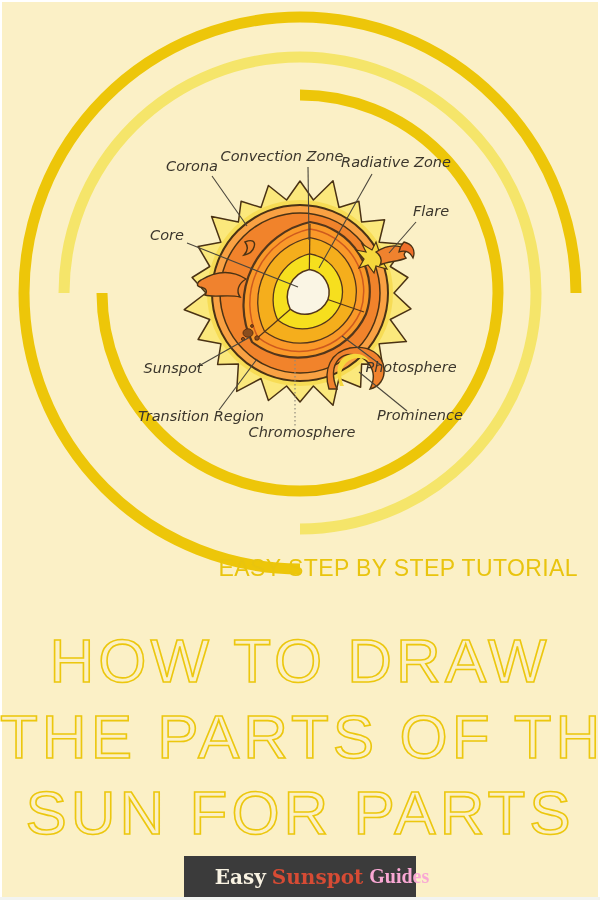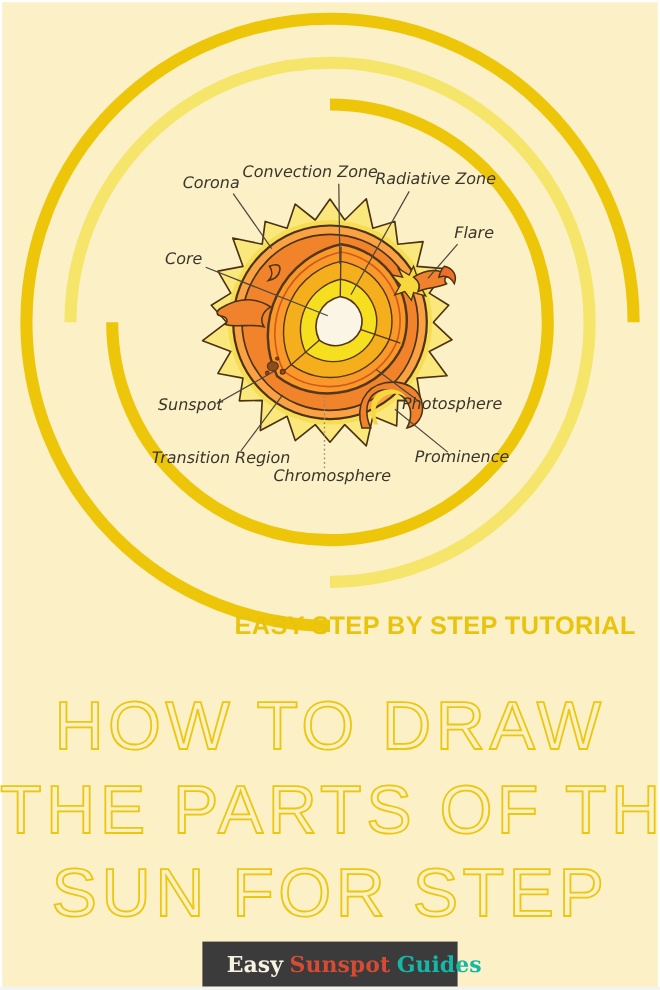--- a/index.html
+++ b/index.html
@@ -16,21 +16,21 @@
     font-family:"DejaVu Sans",sans-serif;
     font-style:italic;
     font-size:14.5px;
     font-weight:500;
     fill:#3B362C;
   }
   .tagline{
     position:absolute;
     top:555px;right:22px;
     font-size:23px;
-    font-weight:700;
+    font-weight:400;
     letter-spacing:0.4px;
     color:#E9C40E;
   }
   .title-block{
     position:absolute;
     top:597px;left:0;right:0;
     text-align:center;
     color:#ECC70E;
     font-weight:200;
     font-size:62px;
@@ -62,21 +62,21 @@
     align-items:center;
     justify-content:center;
     gap:6px;
     z-index:5;
     font-family:"DejaVu Serif",serif;
     font-weight:700;
     font-size:20px;
   }
   .badge .w-easy{color:#F8F2E2;margin-left:44px;}
   .badge .w-drawing{color:#D64B34;}
-  .badge .w-guides{color:#14b8a6;}
+  .badge .w-guides{color:#f9a8d4;font-family:Liberation Serif, serif;}
 </style>
 </head>
 <body>
 
 <div class="page">
 
   <svg viewBox="0 0 600 900" width="600" height="900">
 
     <g>
       <path d="M576,293 A276,276 0 1 0 300,569" fill="none" stroke="#EDC609" stroke-width="11"></path>
@@ -145,21 +145,21 @@
       <text class="diagram-label" x="411" y="372">Photosphere</text>
       <text class="diagram-label" x="420" y="420">Prominence</text>
     </g>
   </svg>
 
   <div class="tagline">EASY STEP BY STEP TUTORIAL</div>
 
   <div class="title-block">
     <div>HOW TO DRAW</div>
     <div>THE PARTS OF THE</div>
-    <div>SUN FOR STEP</div>
+    <div>SUN FOR PARTS</div>
   </div>
 
   <div class="badge">
     <span class="w-easy">Easy</span>
     <span class="w-drawing">Sunspot</span>
     <span class="w-guides">Guides</span>
   </div>
 
   <div class="bottom-strip"></div>
 </div>

